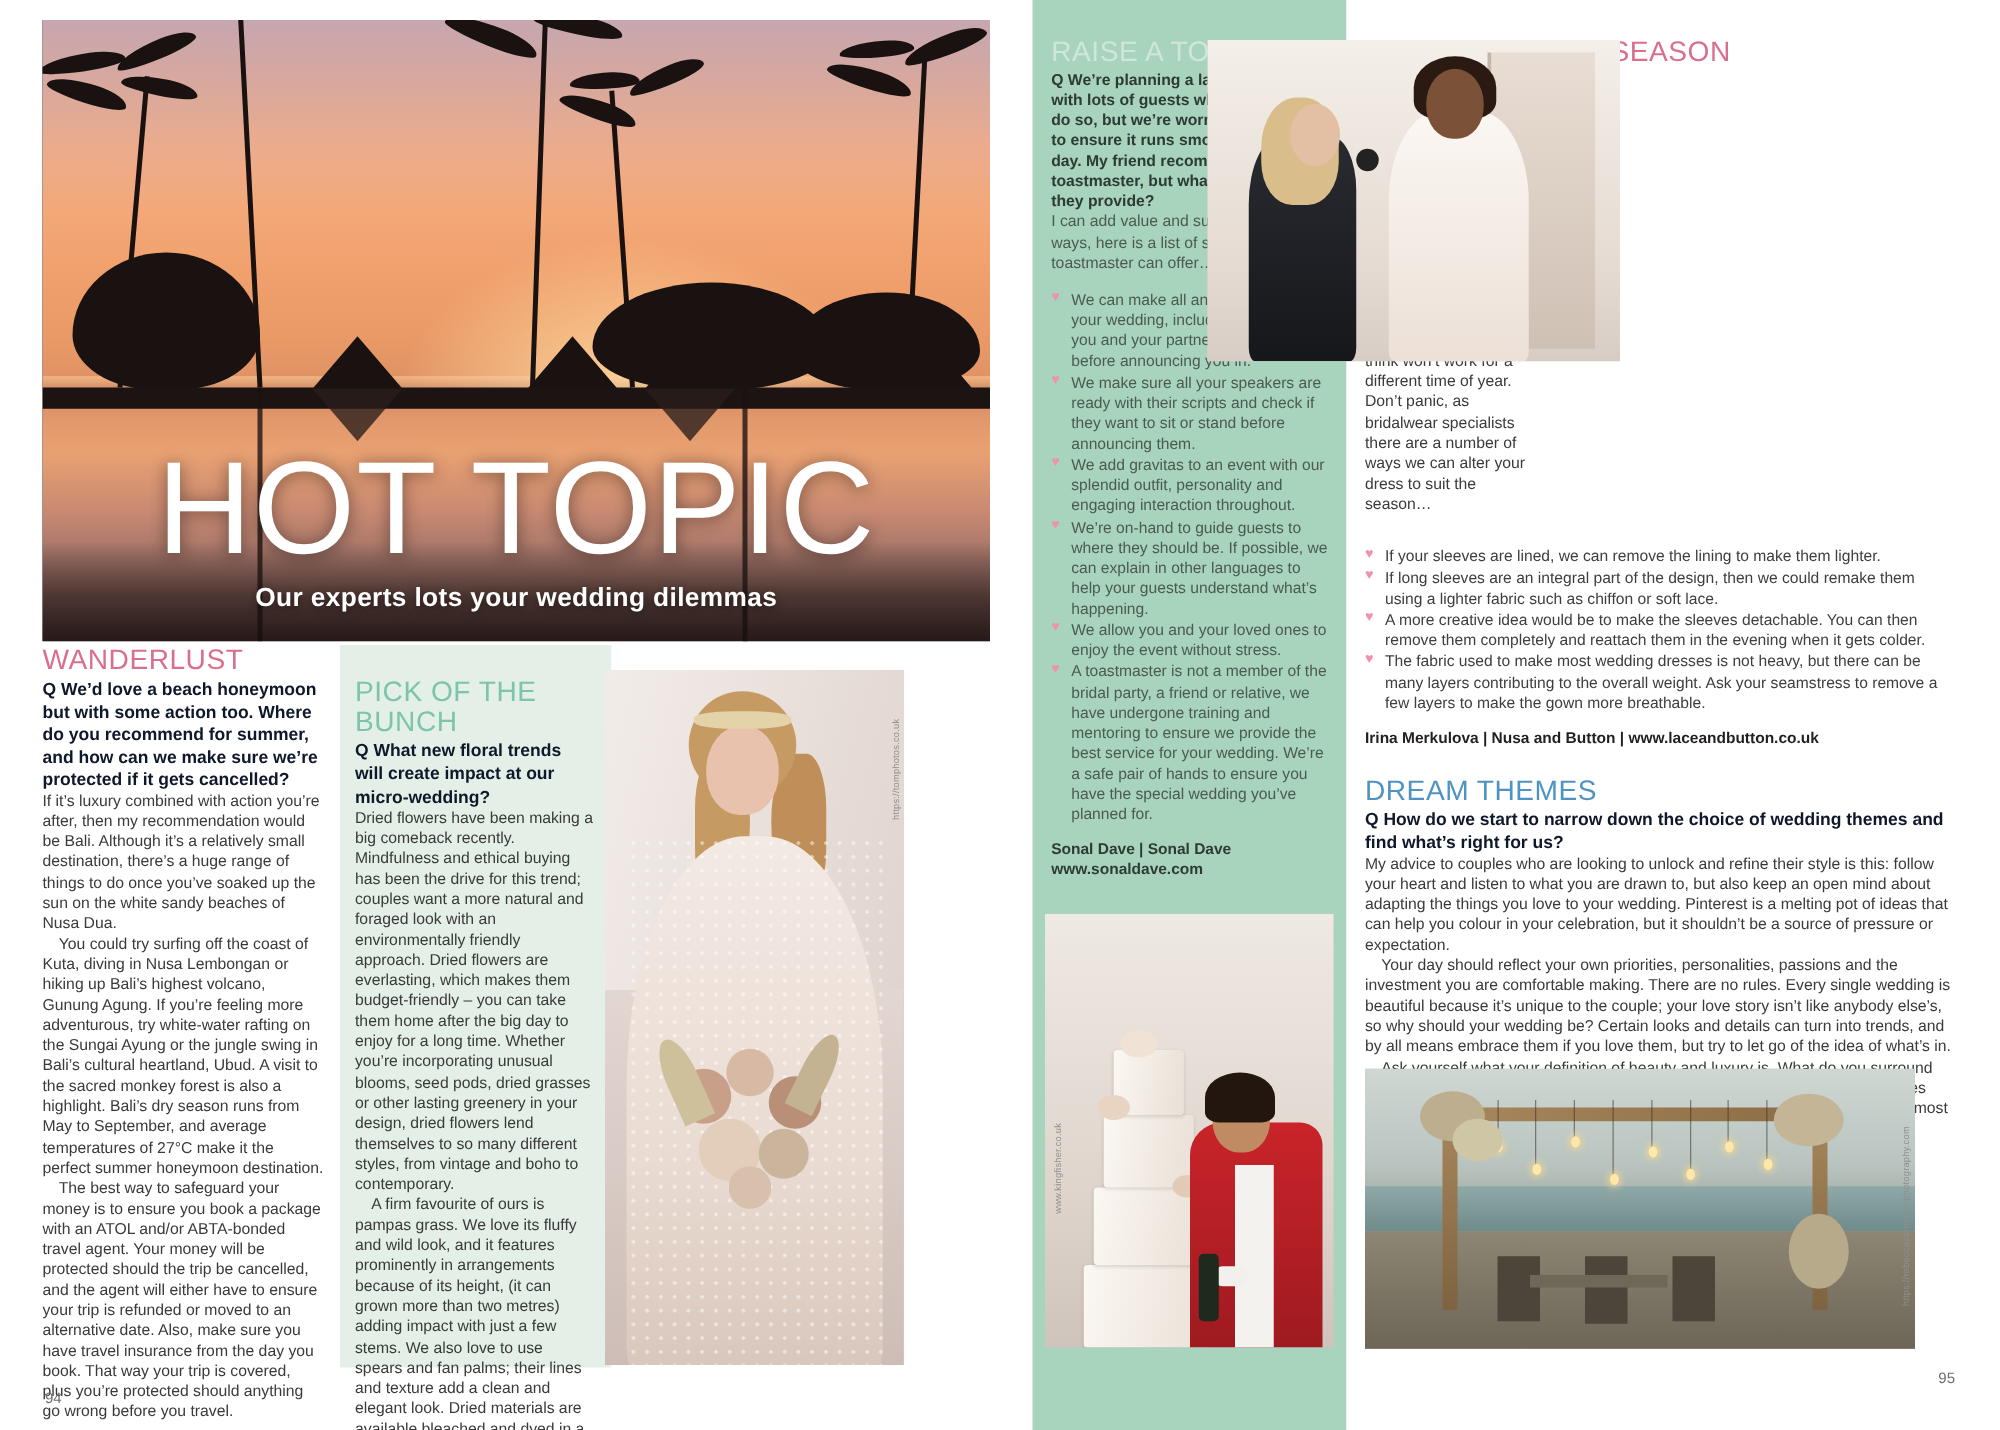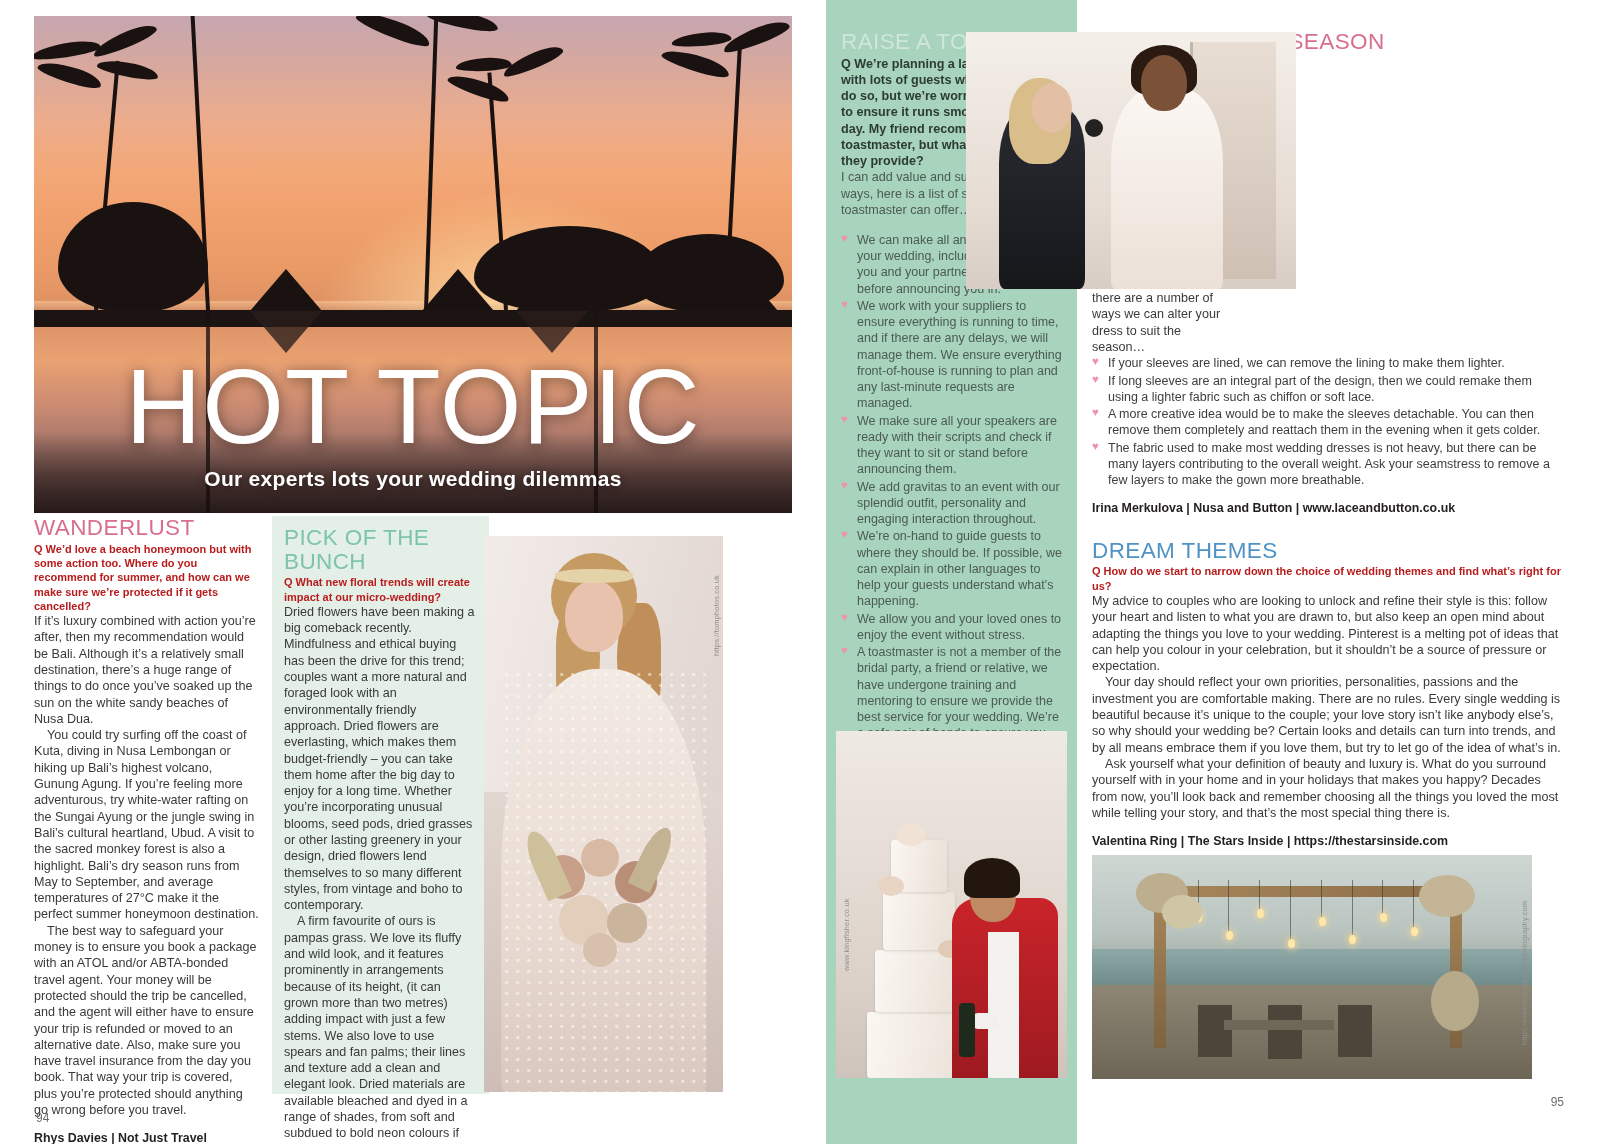--- a/index.html
+++ b/index.html
@@ -138,28 +138,28 @@
   }
 
   h2.sec {
     font-size: 22.5px;
     font-weight: normal;
     letter-spacing: .4px;
     margin-bottom: 2px;
     line-height: 1.05;
   }
   h2.pink  { color: #d96f8d; }
-  h2.mint  { color: #7dc4ac; }
+  h2.mint  { color: #7dc4ac; margin-top: 16px; }
   h2.blue  { color: #4f93c4; }
 
   p.q {
-    font-size: 11px;
+    font-size: 14px;
     line-height: 1.30;
     font-weight: bold;
-    color: #b91c1c;
+    color: #0f172a;
   }
   p.body {
     font-size: 12.6px;
     line-height: 1.295;
     color: #3a3a3a;
   }
   p.body.indent { text-indent: 13px; }
   p.credit {
     font-size: 12.4px;
     font-weight: bold;
@@ -418,21 +418,20 @@
 
   <div class="page-right">
 
     <div class="toast-panel">
       <div class="toast-inner">
         <h2 class="sec">RAISE A TOAST</h2>
         <p class="q">Q We’re planning a large wedding with lots of guests when it’s safe to do so, but we’re worried about how to ensure it runs smoothly on the day. My friend recommended a toastmaster, but what services do they provide?</p>
         <p class="body">I can add value and support in many ways, here is a list of services a toastmaster can offer…</p>
         <ul class="hearts">
           <li>We can make all announcements at your wedding, including making sure you and your partner are ready before announcing you in.</li>
-          <li>We work with your suppliers to ensure everything is running to time, and if there are any delays, we will manage them. We ensure everything front-of-house is running to plan and any last-minute requests are managed.</li>
           <li>We make sure all your speakers are ready with their scripts and check if they want to sit or stand before announcing them.</li>
           <li>We add gravitas to an event with our splendid outfit, personality and engaging interaction throughout.</li>
           <li>We’re on-hand to guide guests to where they should be. If possible, we can explain in other languages to help your guests understand what’s happening.</li>
           <li>We allow you and your loved ones to enjoy the event without stress.</li>
           <li>A toastmaster is not a member of the bridal party, a friend or relative, we have undergone training and mentoring to ensure we provide the best service for your wedding. We’re a safe pair of hands to ensure you have the special wedding you’ve planned for.</li>
         </ul>
         <p class="credit">Sonal Dave | Sonal Dave</p>
         <p class="credit" style="margin-top:0">www.sonaldave.com</p>
       </div>
 
@@ -458,21 +457,21 @@
     <div class="right-col">
       <h2 class="sec pink">CHANGE OF THE SEASON</h2>
 
       <div class="clearfix">
         <div class="season-text">
           <p class="q">Q Our winter wedding has been postponed to summer. How can I adapt my heavy, long-sleeved dress?</p>
           <p class="body">With so many weddings rescheduled during the pandemic, many brides are finding themselves with a dress that they think won’t work for a different time of year. Don’t panic, as bridalwear specialists there are a number of ways we can alter your dress to suit the season…</p>
         </div>
       </div>
 
-      <ul class="hearts" style="margin-top:0;">
+      <ul class="hearts" style="margin-top:26px;">
         <li>If your sleeves are lined, we can remove the lining to make them lighter.</li>
         <li>If long sleeves are an integral part of the design, then we could remake them using a lighter fabric such as chiffon or soft lace.</li>
         <li>A more creative idea would be to make the sleeves detachable. You can then remove them completely and reattach them in the evening when it gets colder.</li>
         <li>The fabric used to make most wedding dresses is not heavy, but there can be many layers contributing to the overall weight. Ask your seamstress to remove a few layers to make the gown more breathable.</li>
       </ul>
       <p class="credit">Irina Merkulova | Nusa and Button | www.laceandbutton.co.uk</p>
 
       <h2 class="sec blue" style="margin-top:22px;">DREAM THEMES</h2>
       <p class="q">Q How do we start to narrow down the choice of wedding themes and find what’s right for us?</p>
       <p class="body">My advice to couples who are looking to unlock and refine their style is this: follow your heart and listen to what you are drawn to, but also keep an open mind about adapting the things you love to your wedding. Pinterest is a melting pot of ideas that can help you colour in your celebration, but it shouldn’t be a source of pressure or expectation.</p>

